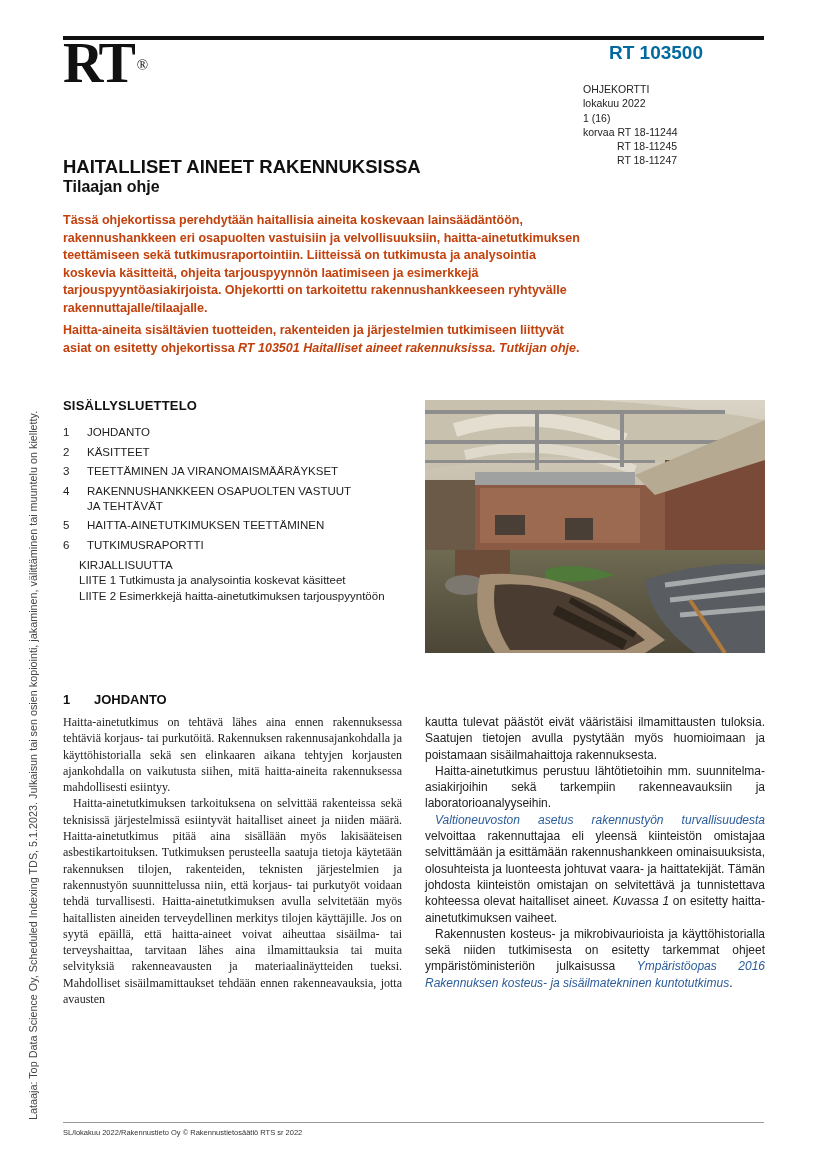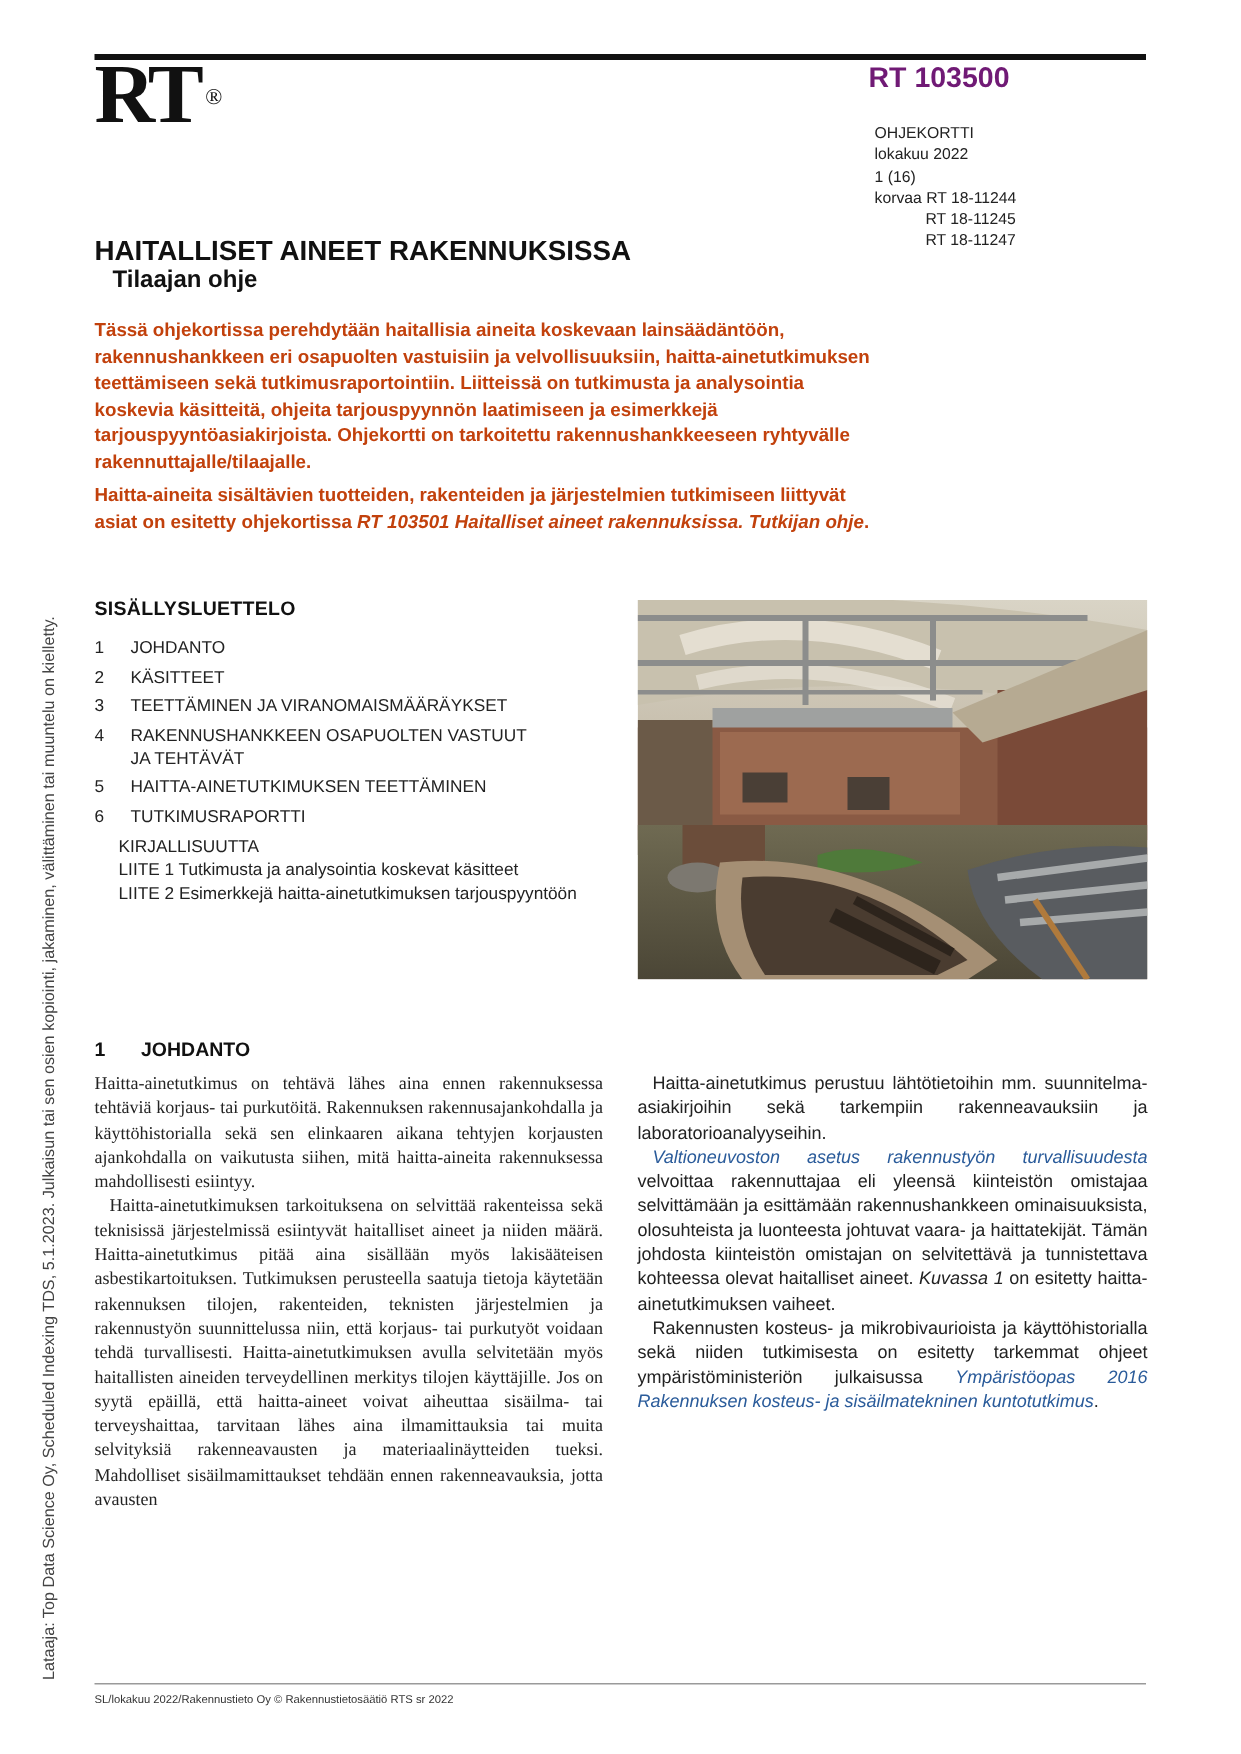--- a/index.html
+++ b/index.html
@@ -2,25 +2,25 @@
 <html><head>
 <meta charset="utf-8">
 <style>
   html, body { margin:0; padding:0; background:#fff; }
   body { width:827px; height:1169px; position:relative; overflow:hidden;
          font-family:"Liberation Sans", sans-serif; color:#1a1a1a; }
   .top-rule { position:absolute; left:63px; top:36px; width:701px; height:4px; background:#111; }
   .logo { position:absolute; left:63px; top:38px; font-family:"Liberation Serif", serif;
           font-weight:bold; font-size:56px; letter-spacing:-3px; line-height:50px; color:#111; }
   .logo sup { font-size:15px; font-weight:normal; letter-spacing:0; vertical-align:top; position:relative; top:2px; left:4px; }
-  .doc-code { position:absolute; left:579px; top:42px; font-size:19px; font-weight:bold; color:#701a75; }
+  .doc-code { position:absolute; left:609px; top:42px; font-size:19px; font-weight:bold; color:#0369a1; }
   .meta { position:absolute; left:583px; top:82px; font-size:10.5px; line-height:14.3px; color:#222; }
   .meta .indent { padding-left:34px; }
   .title { position:absolute; left:63px; top:156px; font-size:18.5px; font-weight:bold; color:#111; }
-  .subtitle { position:absolute; left:63px; top:178px; font-size:16px; font-weight:bold; color:#111;margin-left:12px; }
+  .subtitle { position:absolute; left:63px; top:178px; font-size:16px; font-weight:bold; color:#111; }
   .lead { position:absolute; left:63px; top:212px; width:520px; font-size:12.5px; font-weight:bold;
           line-height:17.5px; color:#c2410c; }
   .lead p { margin:0 0 5px 0; }
   .lead i { font-style:italic; }
   .side-note { position:absolute; left:27px; top:1120px; transform-origin:0 0; transform:rotate(-90deg);
                font-size:10.8px; color:#444; white-space:nowrap; }
   .toc { position:absolute; left:63px; top:398px; width:350px; }
   .toc h2 { margin:0 0 12px 0; font-size:13px; font-weight:bold; color:#111; letter-spacing:0.2px; }
   .toc-item { display:flex; font-size:11.5px; line-height:15px; margin-bottom:4.6px; color:#222; }
   .toc-item .num { width:24px; flex:none; }
@@ -144,19 +144,20 @@
 </div>
 
 <div class="section-head"><span class="num">1</span><span>JOHDANTO</span></div>
 
 <div class="col col-left">
   <p>Haitta-ainetutkimus on tehtävä lähes aina ennen rakennuksessa tehtäviä korjaus- tai purkutöitä. Rakennuksen rakennusajankohdalla ja käyttöhistorialla sekä sen elinkaaren aikana tehtyjen korjausten ajankohdalla on vaikutusta siihen, mitä haitta-aineita rakennuksessa mahdollisesti esiintyy.</p>
   <p class="ind">Haitta-ainetutkimuksen tarkoituksena on selvittää rakenteissa sekä teknisissä järjestelmissä esiintyvät haitalliset aineet ja niiden määrä. Haitta-ainetutkimus pitää aina sisällään myös lakisääteisen asbestikartoituksen. Tutkimuksen perusteella saatuja tietoja käytetään rakennuksen tilojen, rakenteiden, teknisten järjestelmien ja rakennustyön suunnittelussa niin, että korjaus- tai purkutyöt voidaan tehdä turvallisesti. Haitta-ainetutkimuksen avulla selvitetään myös haitallisten aineiden terveydellinen merkitys tilojen käyttäjille. Jos on syytä epäillä, että haitta-aineet voivat aiheuttaa sisäilma- tai terveyshaittaa, tarvitaan lähes aina ilmamittauksia tai muita selvityksiä rakenneavausten ja materiaalinäytteiden tueksi. Mahdolliset sisäilmamittaukset tehdään ennen rakenneavauksia, jotta avausten</p>
 </div>
 
 <div class="col col-right">
+  <p>kautta tulevat päästöt eivät vääristäisi ilmamittausten tuloksia. Saatujen tietojen avulla pystytään myös huomioimaan ja poistamaan sisäilmahaittoja rakennuksesta.</p>
   <p class="ind">Haitta-ainetutkimus perustuu lähtötietoihin mm. suunnitelma-asiakirjoihin sekä tarkempiin rakenneavauksiin ja laboratorioanalyyseihin.</p>
   <p class="ind"><span class="link">Valtioneuvoston asetus rakennustyön turvallisuudesta</span><span> velvoittaa rakennuttajaa eli yleensä kiinteistön omistajaa selvittämään ja esittämään rakennushankkeen ominaisuuksista, olosuhteista ja luonteesta johtuvat vaara- ja haittatekijät. Tämän johdosta kiinteistön omistajan on selvitettävä ja tunnistettava kohteessa olevat haitalliset aineet. </span><span class="em">Kuvassa 1</span><span> on esitetty haitta-ainetutkimuksen vaiheet.</span></p>
   <p class="ind"><span>Rakennusten kosteus- ja mikrobivaurioista ja käyttöhistorialla sekä niiden tutkimisesta on esitetty tarkemmat ohjeet ympäristöministeriön julkaisussa </span><span class="link">Ympäristöopas 2016 Rakennuksen kosteus- ja sisäilmatekninen kuntotutkimus</span><span>.</span></p>
 </div>
 
 <div class="bottom-rule"></div>
 <div class="footer">SL/lokakuu 2022/Rakennustieto Oy   © Rakennustietosäätiö RTS sr 2022</div>
 
 </body></html>

